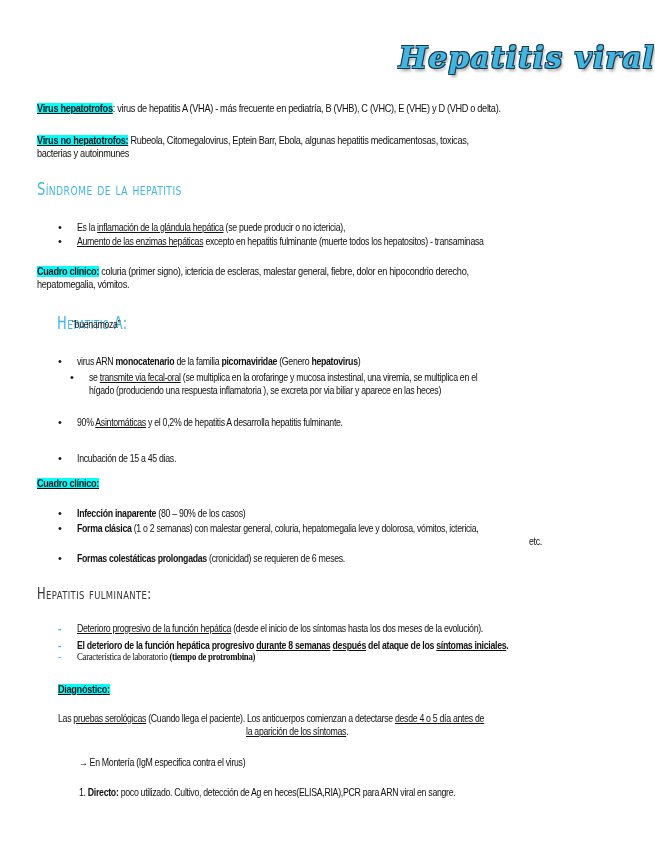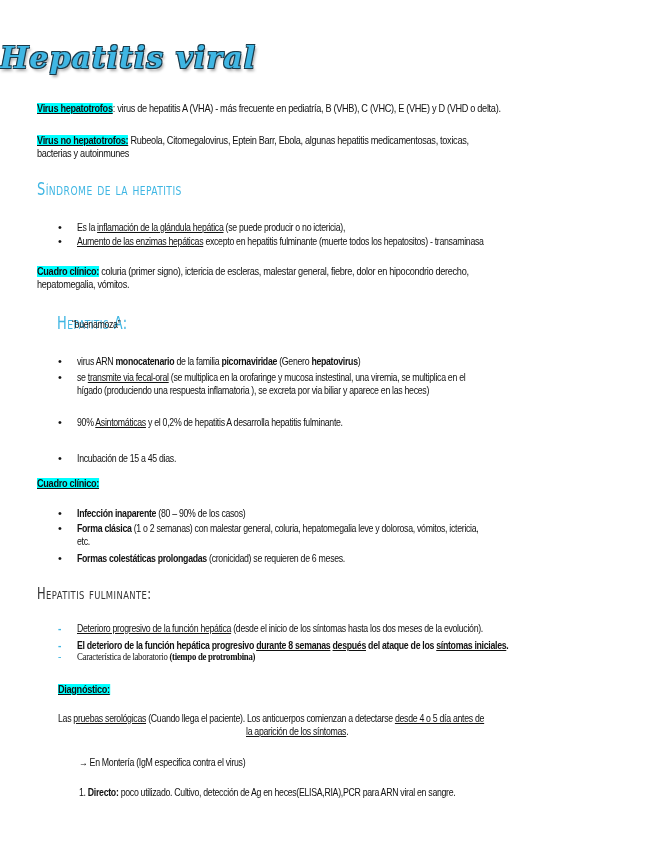--- a/index.html
+++ b/index.html
@@ -1,21 +1,21 @@
 <!DOCTYPE html>
 <html><head>
 <meta charset="utf-8">
 <style>
   html, body { margin:0; padding:0; background:#ffffff; }
   body { width:655px; height:848px; position:relative; overflow:hidden;
          font-family:"Liberation Sans Narrow","Liberation Sans", sans-serif; color:#111; }
   .page { position:absolute; left:0; top:0; width:655px; height:848px; }
   .txt { font-family:"Liberation Sans", sans-serif; font-size:10.2px; letter-spacing:-0.35px; line-height:13px; transform-origin:left top; }
   .narrow { display:inline-block; transform:scaleX(0.86); transform-origin:left top; white-space:nowrap; }
-  .title { position:absolute; left:0; width:655px; top:40px; text-align:left;
+  .title { position:absolute; left:0; width:655px; top:40px; text-align:right;
            font-family:"DejaVu Serif", serif; font-style:italic; font-weight:bold; font-size:30px;
            color:#3fb6e3; letter-spacing:1px;
            text-shadow: 1px 1px 0 #1a3a4a, -1px -1px 0 #1a3a4a, 1px -1px 0 #1a3a4a, -1px 1px 0 #1a3a4a, 2px 3px 3px rgba(0,0,0,0.35); }
   .hl { background:#00ffff; font-weight:bold; text-decoration:underline; }
   .u { text-decoration:underline; }
   .h2 { position:absolute; font-family:"DejaVu Sans Condensed","DejaVu Sans", sans-serif; font-variant:small-caps; font-size:17px; letter-spacing:0.5px; color:#3fb6e3; transform:scaleX(0.85); transform-origin:left top; white-space:nowrap; }
   .h2.dark { color:#333; font-size:15px; }
   .abs { position:absolute; }
   .bullet::before { content:"•"; position:absolute; left:-19px; font-size:11px; }
   .dash::before { content:"-"; position:absolute; left:-19px; color:#3fb6e3; font-weight:bold; }
@@ -60,42 +60,42 @@
     <span class="h2" style="position:relative; display:inline-block;">Hepatitis A:</span>
   </div>
   <div class="abs txt" style="left:72px; top:318px;">
     <span class="narrow">“buenamoza”</span>
   </div>
 
   <div class="abs txt" style="left:77px; top:355px;">
     <div class="li bullet" style="top:0;">
       <span class="narrow"><span>virus ARN </span><b>monocatenario</b><span> de la familia </span><b>picornaviridae</b><span> (Genero </span><b>hepatovirus</b><span>)</span></span>
     </div>
-    <div class="li bullet" style="top:16px;">
+    <div class="li bullet" style="top:16px;margin-left:12px;">
       <span class="narrow"><span>se </span><span class="u">transmite via fecal-oral</span><span> (se multiplica en la orofaringe y mucosa instestinal, una viremia, se multiplica en el</span></span><br>
       <span class="narrow">hígado (produciendo una respuesta inflamatoria ), se excreta por via biliar y aparece en las heces)</span>
     </div>
     <div class="li bullet" style="top:50px;margin-top:47px;">
       <span class="narrow">Incubación de 15 a 45 dias.</span>
     </div>
     <div class="li bullet" style="top:61px;">
       <span class="narrow"><span>90% </span><span class="u">Asintomáticas</span><span> y el 0,2% de hepatitis A desarrolla hepatitis fulminante.</span></span>
     </div>
   </div>
 
 
   <div class="abs txt" style="left:37px; top:477px;">
     <span class="narrow" style="transform:scaleX(0.9);"><span class="hl">Cuadro clínico:</span></span>
   </div>
 
   <div class="abs txt" style="left:77px; top:507px;">
     <div class="li bullet" style="top:0;">
       <span class="narrow"><b>Infección inaparente</b><span> (80 – 90% de los casos)</span></span>
     </div>
-    <div class="li bullet" style="top:15px;">
+    <div class="li bullet" style="top:15px;text-align:right;">
       <span class="narrow"><b>Forma clásica</b><span> (1 o 2 semanas) con malestar general, coluria, hepatomegalia leve y dolorosa, vómitos, ictericia,</span></span><br>
       <span class="narrow">etc.</span>
     </div>
     <div class="li bullet" style="top:45px;">
       <span class="narrow"><b>Formas colestáticas prolongadas</b><span> (cronicidad) se requieren de 6 meses.</span></span>
     </div>
   </div>
 
   <div class="h2 dark" style="left:37px; top:585px;">Hepatitis fulminante:</div>
 

